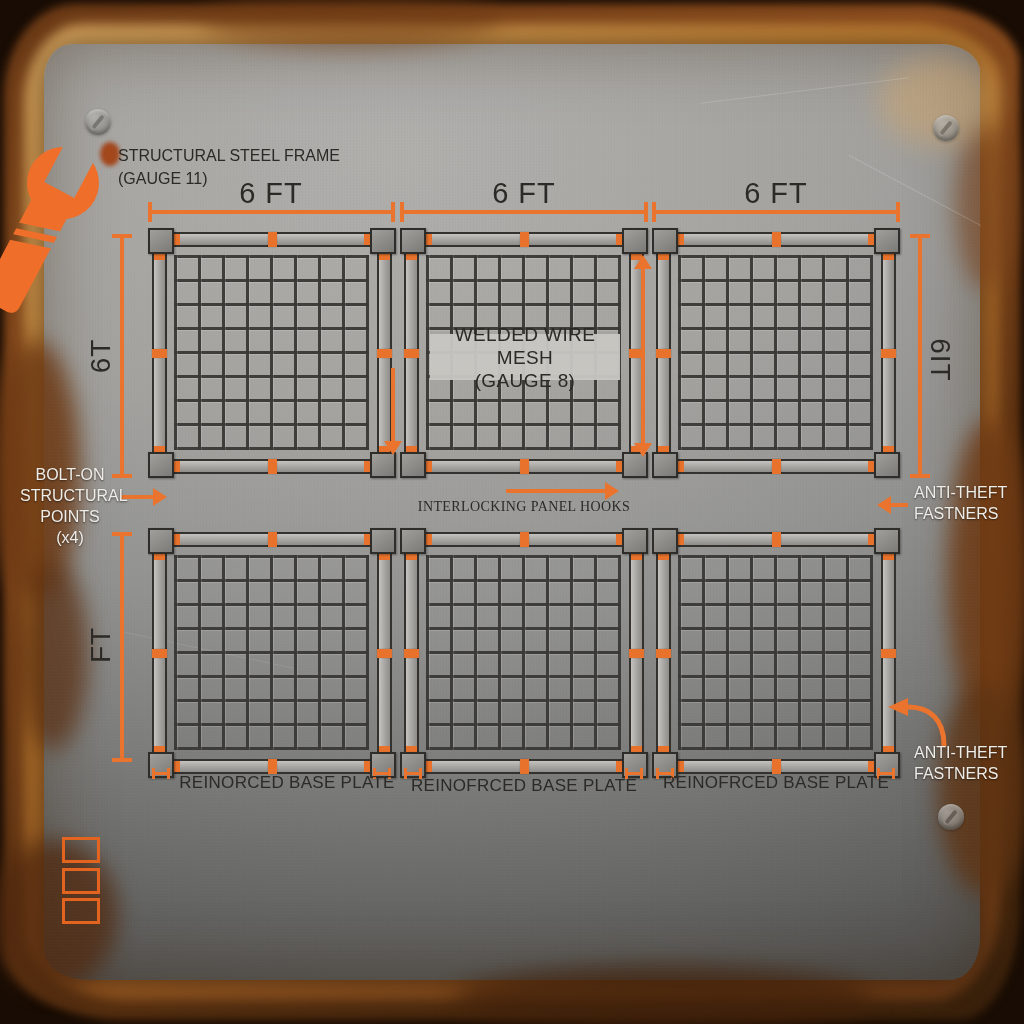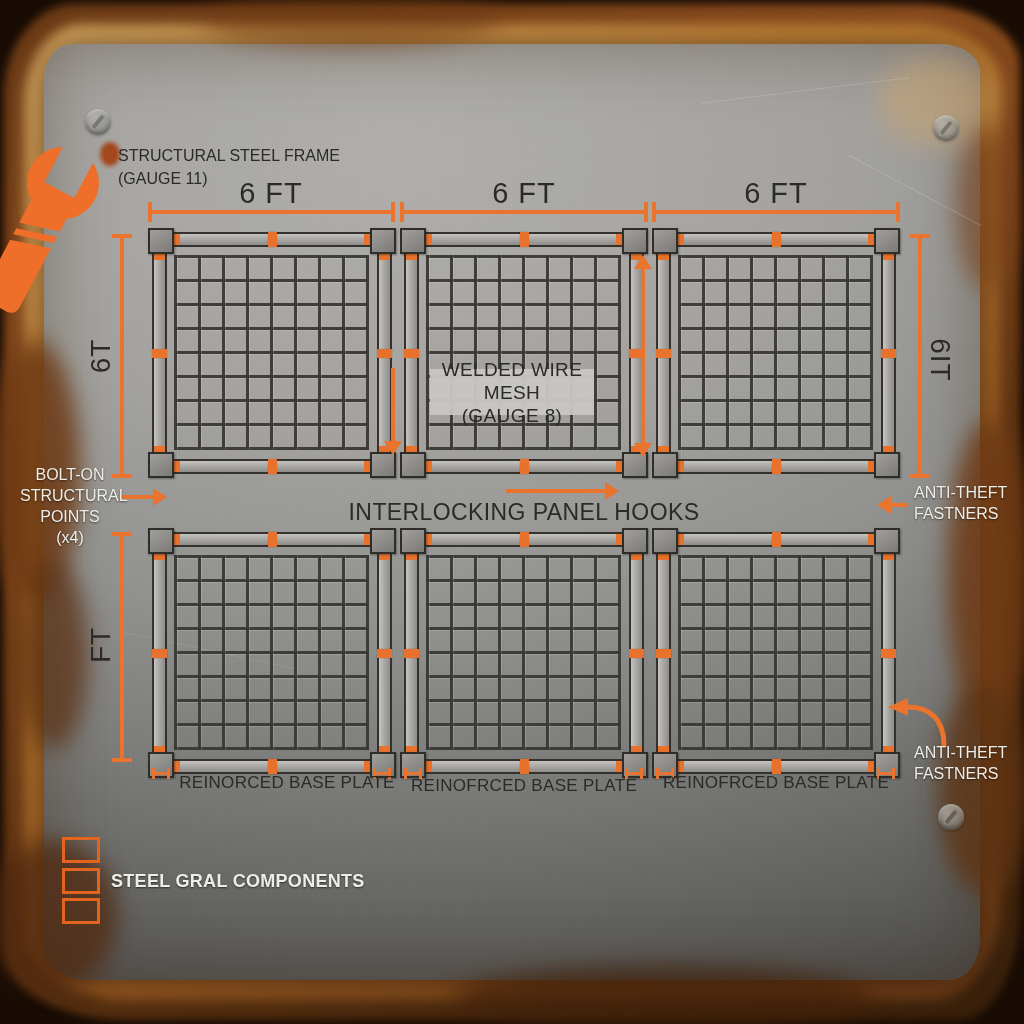--- a/index.html
+++ b/index.html
@@ -254,33 +254,32 @@
     <polygon points="26,5 26,23 6,14" fill="#ea732d"></polygon>
   </svg>
 </div>
 
 <div class="abs tdark note ml" style="left:118px;top:144px;">STRUCTURAL STEEL FRAME
 (GAUGE 11)</div>
 <div class="abs tlight note ml" style="left:20px;top:464px;width:100px;text-align:center;line-height:21px;">BOLT-ON
 STRUCTURAL
 POINTS
 (x4)</div>
-<div class="abs tdark meshlabel ml" style="left:430px;top:334px;width:164px;height:46px;text-align:center;margin-top:35px;">WELDED WIRE MESH
+<div class="abs tdark meshlabel ml" style="left:430px;top:334px;width:190px;height:46px;text-align:center;">WELDED WIRE MESH
 (GAUGE 8)</div>
-<div class="abs tdark" style="left:524px;top:499px;font-size:23px;letter-spacing:.4px;transform:translateX(-50%);white-space:nowrap;">INTERLOCKING PANEL HOOKS</div>
+<div class="abs tdark" style="left:524px;top:499px;font-size:14px;letter-spacing:.4px;transform:translateX(-50%);white-space:nowrap;font-family:Liberation Serif, serif;">INTERLOCKING PANEL HOOKS</div>
 <div class="abs tlight note ml" style="left:914px;top:482px;line-height:21px;">ANTI-THEFT
 FASTNERS</div>
 <div class="abs tlight note ml" style="left:914px;top:742px;line-height:21px;">ANTI-THEFT
 FASTNERS</div>
 <div class="abs tdark baselabel" style="left:287px;top:773px;white-space:nowrap;">REINORCED BASE PLATE</div>
 <div class="abs tdark baselabel" style="left:524px;top:776px;white-space:nowrap;">REINOFRCED BASE PLATE</div>
 <div class="abs tdark baselabel" style="left:776px;top:773px;white-space:nowrap;">REINOFRCED BASE PLATE</div>
 
 <div class="legend-row" style="left:62px;top:837px;">
   <div class="legend-swatch"></div>
 </div>
 <div class="legend-row" style="left:62px;top:868px;">
   <div class="legend-swatch"></div>
-  <div class="legend-text tlight">STEEL GRAL COMPONENTS</div>
 </div>
 <div class="legend-row" style="left:62px;top:898px;">
   <div class="legend-swatch"></div>
 </div>
 
 </body></html>

